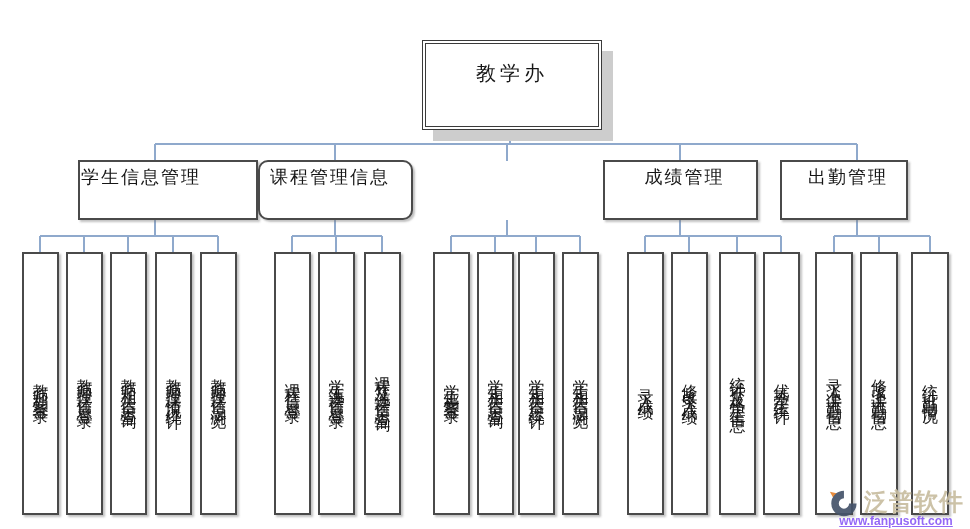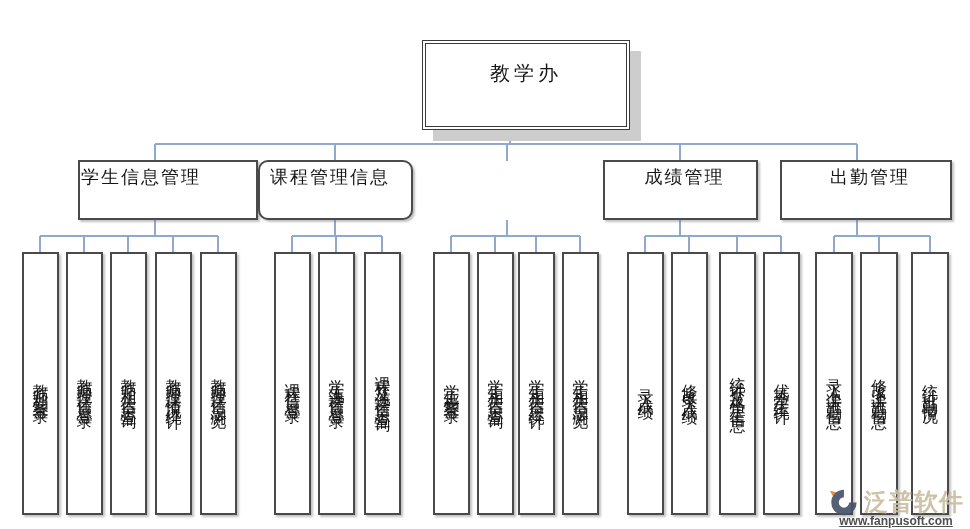--- a/index.html
+++ b/index.html
@@ -7,51 +7,51 @@
     position:relative;width:970px;height:529px;background:#ffffff;
     font-family:"Liberation Serif","DejaVu Serif",serif;color:#161616;
     overflow:hidden;
   }
   .connectors{position:absolute;left:0;top:0;width:970px;height:529px;}
   .node{
     position:absolute;background:#ffffff;box-sizing:border-box;
     border:2px solid #4a4a4a;box-shadow:2px 2px 2px rgba(120,120,120,.45);
   }
   .root{
-    left:422px;top:40px;width:208px;height:90px;
+    left:422px;top:40px;width:180px;height:90px;
     border:4px double #3a3a3a;box-shadow:11px 11px 0 #cdcdcd;
     text-align:center;padding-top:16px;font-size:20px;letter-spacing:4px;
   }
   .branch{top:160px;height:60px;font-size:18px;letter-spacing:2px;padding-top:3px;padding-left:8px;}
   .t-flush{padding-left:1px;}
   .t-ind{padding-left:10px;border-radius:10px;}
   .t-center{text-align:center;}
   .b1{left:78px;width:180px;}
   .b2{left:258px;width:155px;}
   .b3{left:430px;width:155px;}
   .b4{left:603px;width:155px;}
-  .b5{left:780px;width:172px;}
+  .b5{left:780px;width:128px;}
   .leaf{
     top:252px;width:37px;height:263px;
     display:flex;align-items:center;justify-content:center;
   }
   .leaf span{
     writing-mode:vertical-rl;font-size:16px;letter-spacing:5px;line-height:1;
     padding-top:5px;
   }
   .g5{width:38px;}
   
   .watermark{
     position:absolute;right:6px;bottom:1px;opacity:.92;
     display:flex;flex-direction:column;align-items:center;
     font-family:"Liberation Sans","DejaVu Sans",sans-serif;
   }
-  .wm-row{display:flex;align-items:center;gap:6px;}
+  .wm-row{display:flex;align-items:flex-end;gap:6px;}
   .wm-brand{font-size:24px;font-weight:bold;color:#c8bda0;letter-spacing:1px;white-space:nowrap;}
-  .wm-url{font-size:12px;font-weight:bold;color:#404040;text-decoration:underline;margin-top:-4px;white-space:nowrap;}
+  .wm-url{font-size:12px;font-weight:bold;color:#8b5cf6;text-decoration:underline;margin-top:-4px;white-space:nowrap;}
 </style>
 </head>
 <body>
 
 <div class="canvas">
 
   <svg class="connectors" width="970" height="529" viewBox="0 0 970 529" aria-hidden="true">
     <g fill="none" stroke-width="2" stroke="#8fa9cc">
       <path d="M510 130 V144 M155 144 H857 M155 144 V161 M335 144 V161 M507 144 V161 M680 144 V161 M857 144 V161"></path>
       <path d="M155 220 V236 M40 236 H218 M40 236 V253 M84 236 V253 M128 236 V253 M173 236 V253 M218 236 V253"></path>

